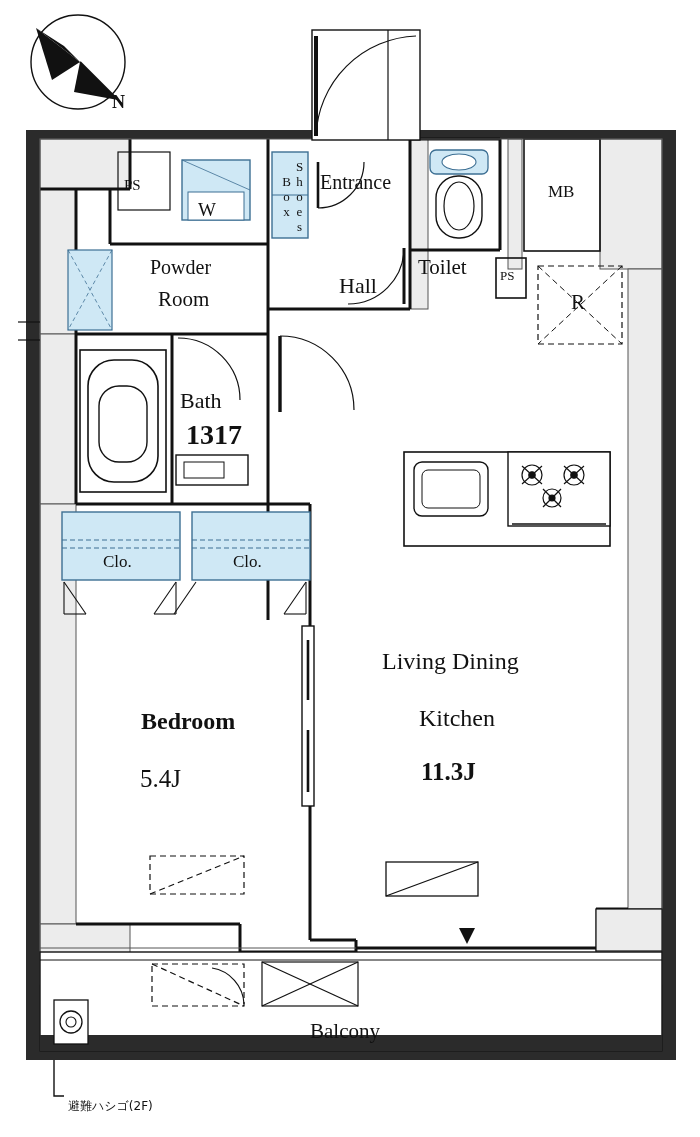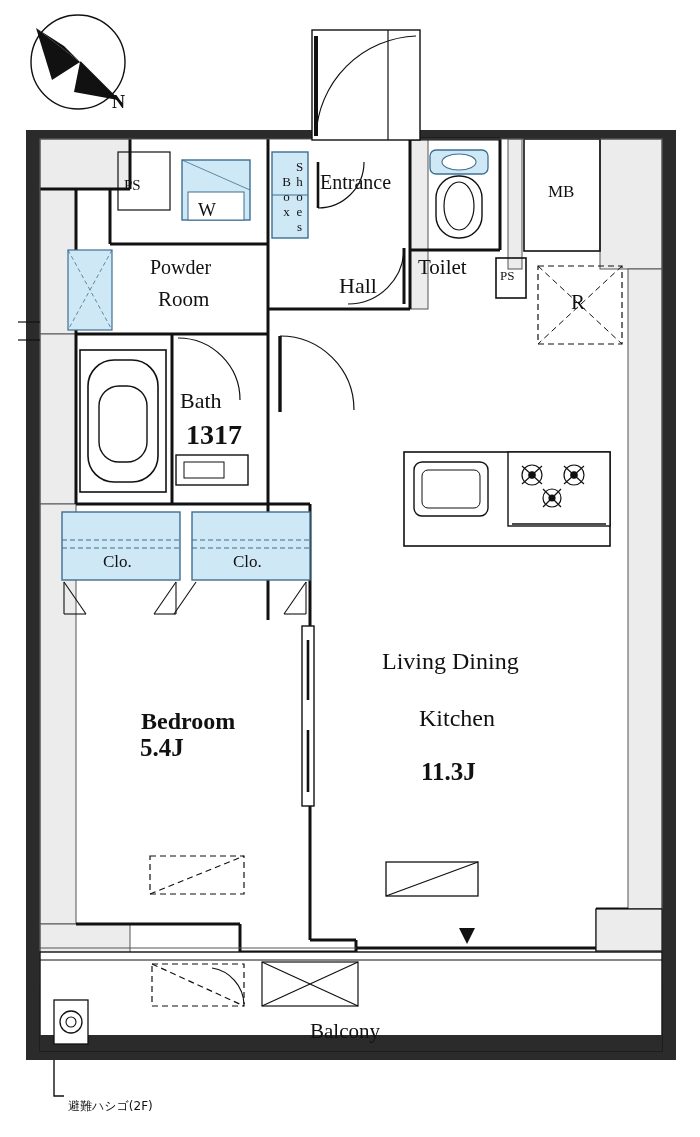--- a/index.html
+++ b/index.html
@@ -322,17 +322,17 @@
 <div class="lbl" style="left:186px; top:419px; font-size:28px; font-weight:bold;">1317</div>
 
 <div class="lbl" style="left:103px; top:552px; font-size:17px;">Clo.</div>
 <div class="lbl" style="left:233px; top:552px; font-size:17px;">Clo.</div>
 
 <div class="lbl" style="left:382px; top:648px; font-size:24px;">Living Dining</div>
 <div class="lbl" style="left:419px; top:705px; font-size:24px;">Kitchen</div>
 <div class="lbl" style="left:421px; top:758px; font-size:25px; font-weight:bold;">11.3J</div>
 
 <div class="lbl" style="left:117px; top:708px; font-size:24px; font-weight:bold;margin-left:24px;">Bedroom</div>
-<div class="lbl" style="left:140px; top:734px; font-size:25px; font-weight:bold;text-align:right;">5.4J</div>
+<div class="lbl" style="left:140px; top:765px; font-size:25px; font-weight:normal;text-align:right;">5.4J</div>
 
 <div class="lbl" style="left:310px; top:1019px; font-size:21px;">Balcony</div>
 
 <div class="lbl jp" style="left:68px; top:1100px; font-size:12px;">避難ハシゴ(2F)</div>
 
 </body></html>

